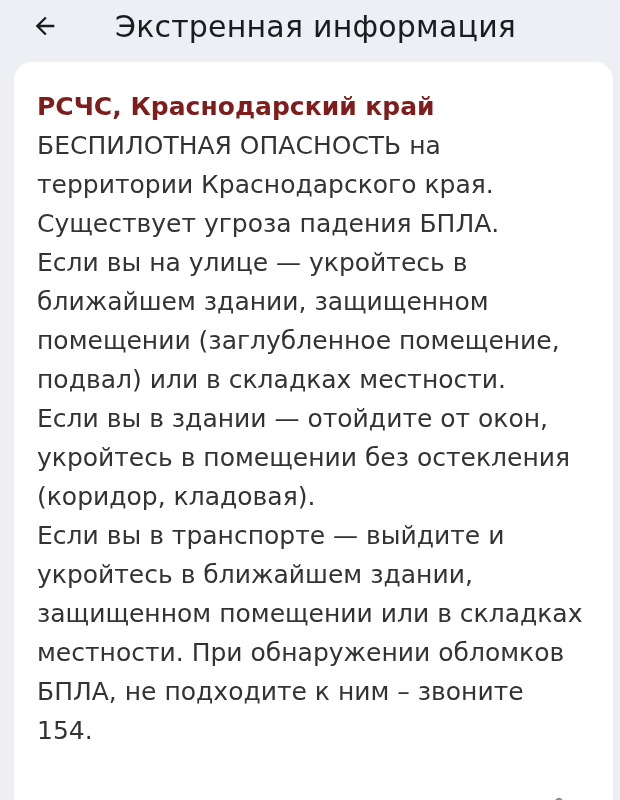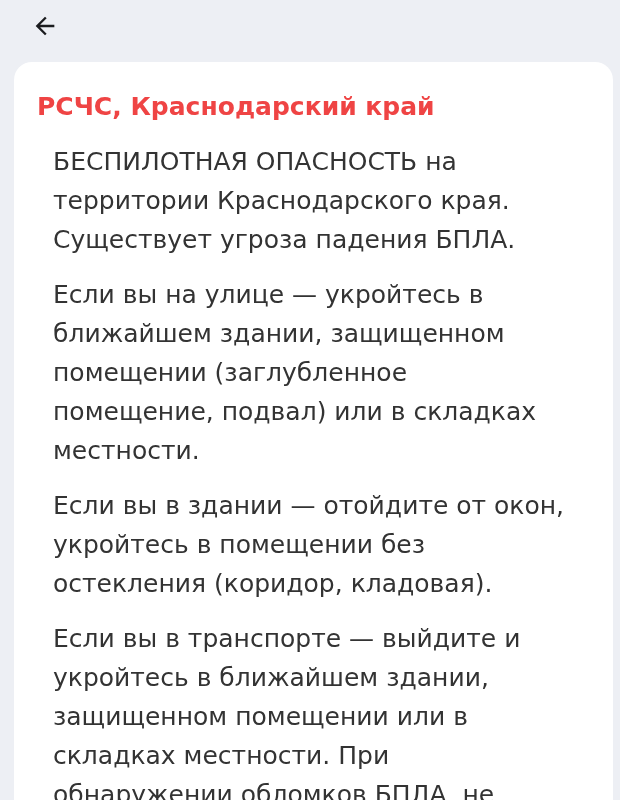--- a/index.html
+++ b/index.html
@@ -42,27 +42,27 @@
     margin: 12px 7px 0 14px;
     background: #ffffff;
     border-radius: 18px;
     padding: 25px 28px 30px 23px;
     height: 762px; 
   }
   .message-sender {
     font-size: 25px;
     line-height: 39px;
     font-weight: bold;
-    color: #ef4444;
+    color: #7f1d1d;
   }
   .message-paragraph {
     font-size: 25px;
     line-height: 39px;
     color: #333333;
-    margin: 16px;
+    margin: 0;
   }
   .card-footer {
     margin-top: 45px;
     display: flex;
     align-items: center;
     justify-content: space-between;
     padding-right: 18px;
   }
   .timestamp {
     font-size: 23px;
@@ -85,20 +85,21 @@
 <body>
 
 <div class="header">
   <button class="back-button" aria-label="back">
     <span style="display:flex;">
       <svg viewBox="0 0 24 24">
           <path d="M20 11H7.83l5.59-5.59L12 4l-8 8 8 8 1.41-1.41L7.83 13H20v-2z"></path>
         </svg>
     </span>
   </button>
+  <div class="header-title">Экстренная информация</div>
 </div>
 
 <div class="card">
   <div class="message-sender">РСЧС, Краснодарский край</div>
   <div class="message-paragraph">БЕСПИЛОТНАЯ ОПАСНОСТЬ на территории Краснодарского края. Существует угроза падения БПЛА.</div>
   <div class="message-paragraph">Если вы на улице — укройтесь в ближайшем здании, защищенном помещении (заглубленное помещение, подвал) или в складках местности.</div>
   <div class="message-paragraph">Если вы в здании — отойдите от окон, укройтесь в помещении без остекления (коридор, кладовая).</div>
   <div class="message-paragraph">Если вы в транспорте — выйдите и укройтесь в ближайшем здании, защищенном помещении или в складках местности. При обнаружении обломков БПЛА, не подходите к ним – звоните 154.</div>
 
   <div class="card-footer">

